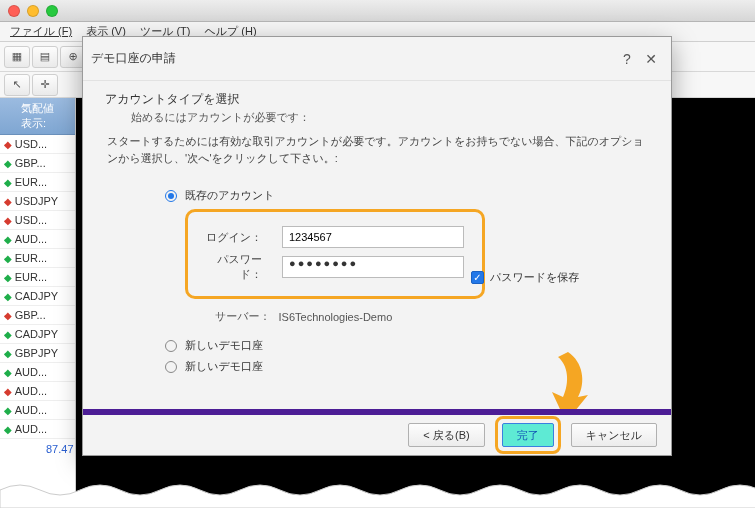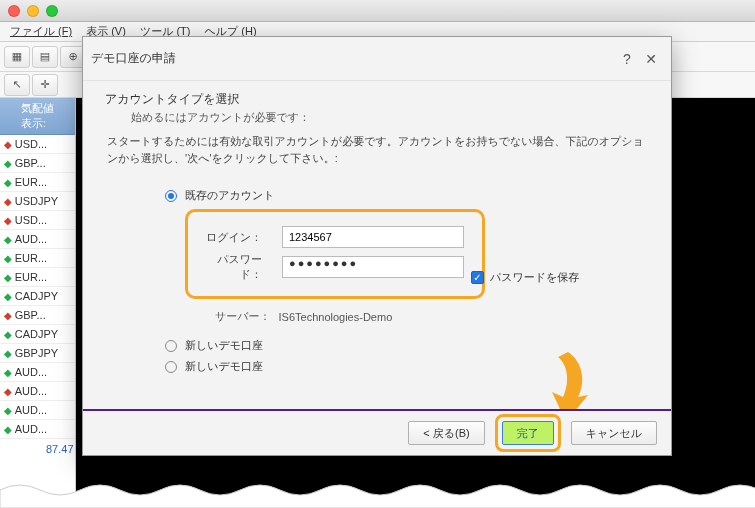--- a/index.html
+++ b/index.html
@@ -54,23 +54,23 @@
   .field-row{ display:flex; align-items:center; gap:20px; margin:4px 0;}
   .field-label{ width:64px; text-align:right; font-size:11px; color:#444;}
   .field-input{ flex:1; height:22px; border:1px solid #bbb; background:#fff; padding:0 6px; font-size:11px;}
   .field-pass{ letter-spacing:2px; font-family:sans-serif;}
 
   .save-pw{ position:absolute; left:388px; top:233px; display:flex; align-items:center; gap:6px; font-size:11px; color:#333;}
   .chk{ width:13px; height:13px; background:#2378e8; border:1px solid #1b62c4; display:flex; align-items:center; justify-content:center; color:#fff; font-size:10px; border-radius:2px;}
 
   .server-row{ display:flex; align-items:center; gap:8px; margin:10px 0 14px 110px; font-size:11px; color:#555;}
 
-  .dlg-footer{ position:absolute; bottom:0; left:0; right:0; height:46px; border-top:2px solid #4c1d95; display:flex; align-items:center; justify-content:flex-end; gap:10px; padding:8px 14px; background:#f3f3f3;}
+  .dlg-footer{ position:absolute; bottom:0; left:0; right:0; height:46px; border-top:6px solid #4c1d95; display:flex; align-items:center; justify-content:flex-end; gap:10px; padding:8px 14px; background:#f3f3f3;}
   .btn{ height:24px; padding:0 14px; font-size:11px; border:1px solid #b0b0b0; background:linear-gradient(#fdfdfd,#ececec); border-radius:2px; display:flex; align-items:center; cursor:pointer; color:#333;}
-  .btn.primary{ border:1px solid #3a7fe0; background:#bef264; color:#1254b5;}
+  .btn.primary{ border:1px solid #3a7fe0; background:#5eead4; color:#1254b5;}
   .hl-finish{ border:3px solid #f5a623; border-radius:8px; padding:4px;}
 
   
   .big-arrow{ position:absolute; left:455px; top:310px; width:60px; height:80px;}
 
   
   .wave{ position:absolute; bottom:0; left:0; width:755px; height:30px;}
 </style>
 </head>
 <body>

